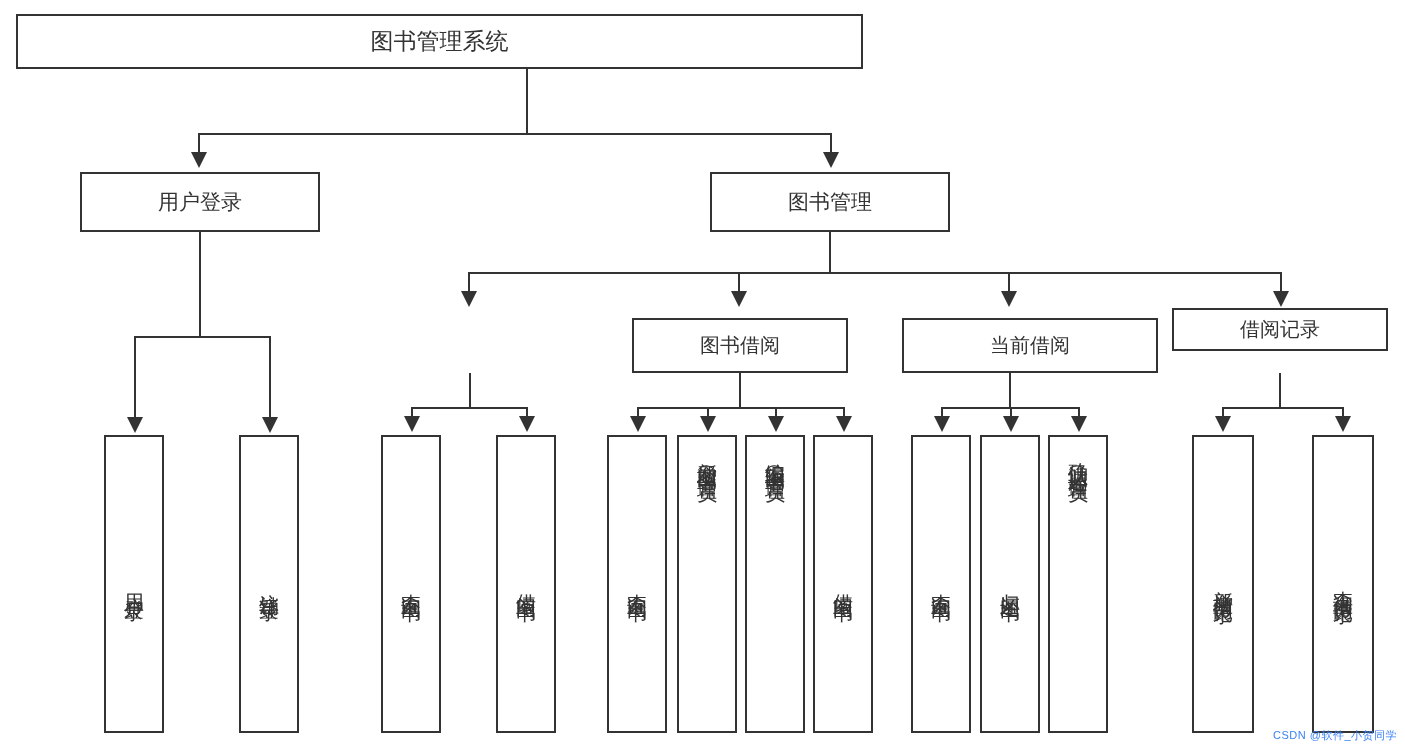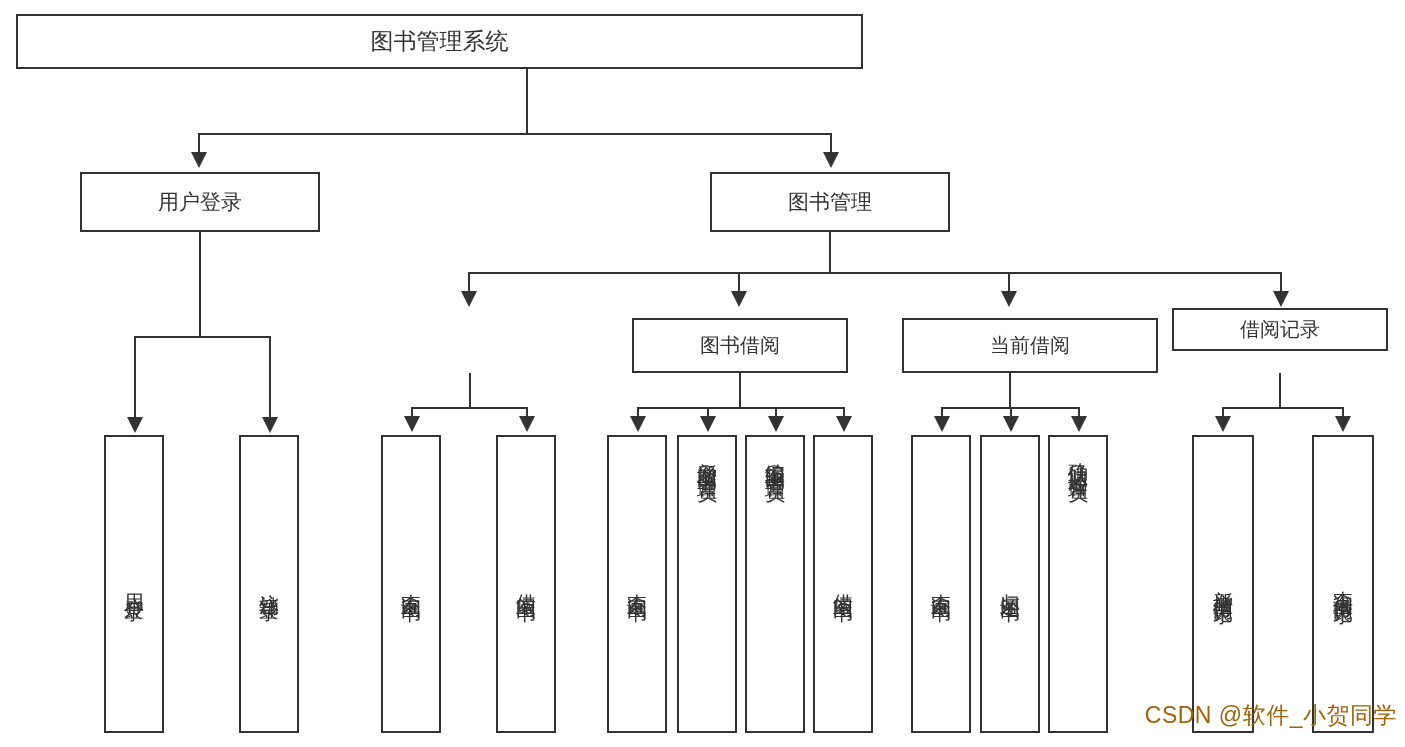--- a/index.html
+++ b/index.html
@@ -76,23 +76,23 @@
     height: 0;
     border-left: 8px solid transparent;
     border-right: 8px solid transparent;
     border-top: 16px solid #333333;
   }
 
   
   #watermark {
     position: absolute;
     right: 8px;
-    bottom: 16px;
-    font-size: 23px;
-    color: #a16207;
+    bottom: 4px;
+    font-size: 11px;
+    color: #3b82f6;
     white-space: nowrap;
     letter-spacing: 0.5px;
   }
 </style>
 </head>
 <body>
 
 <div id="canvas">
 
   <div class="box root" style="left:16px; top:14px; width:847px; height:55px;">

